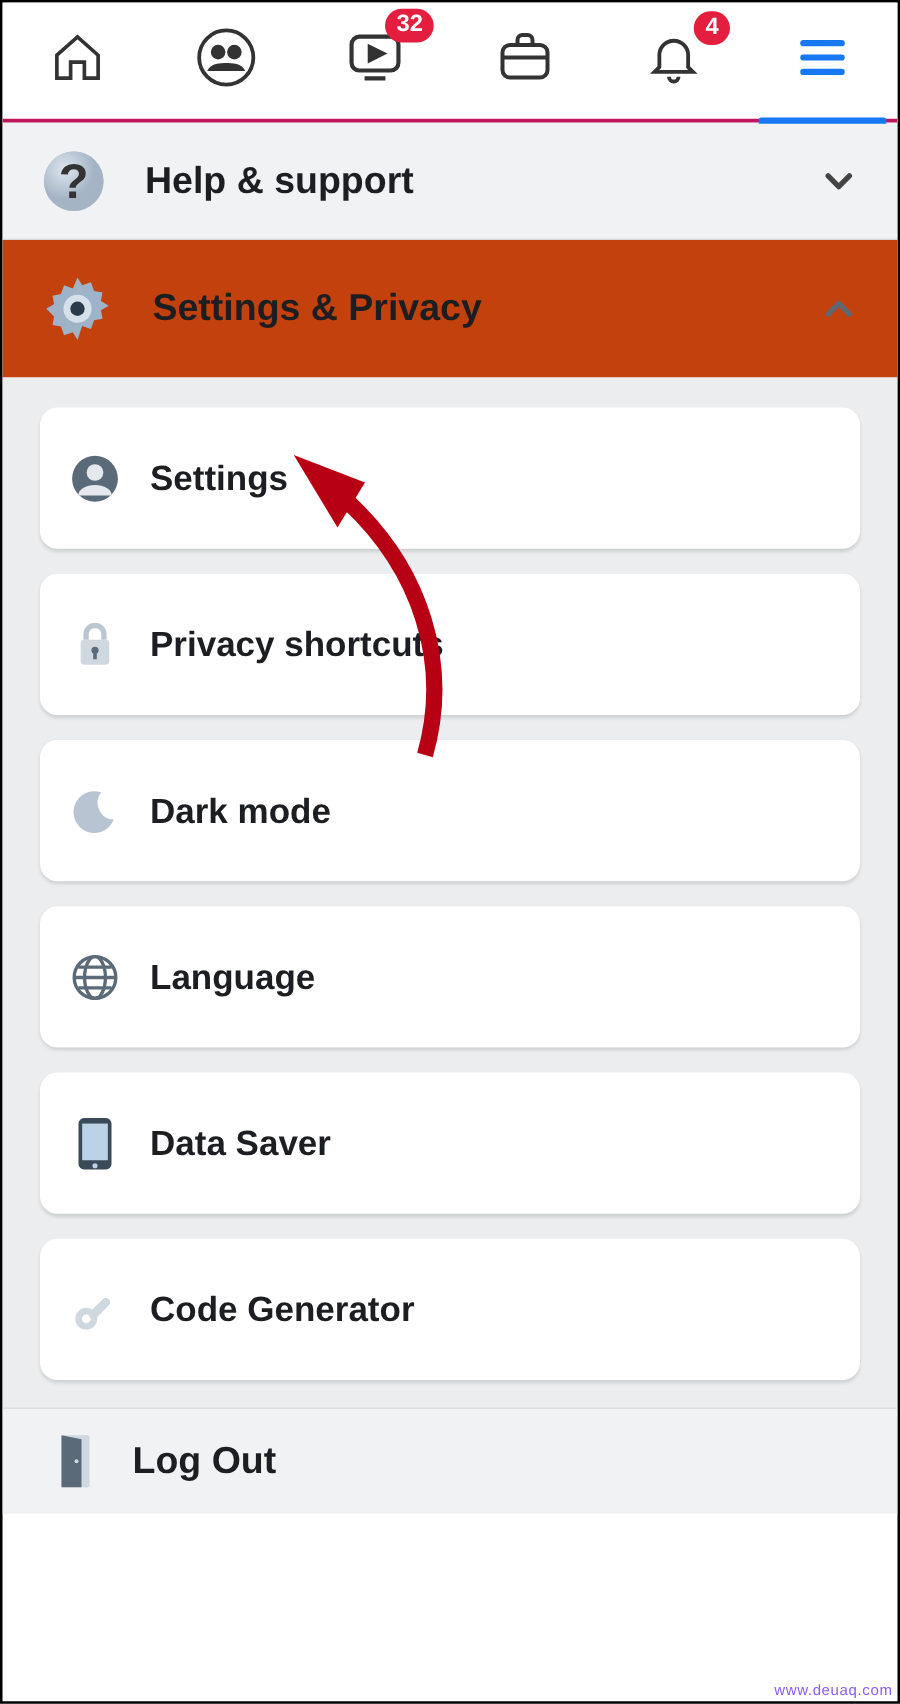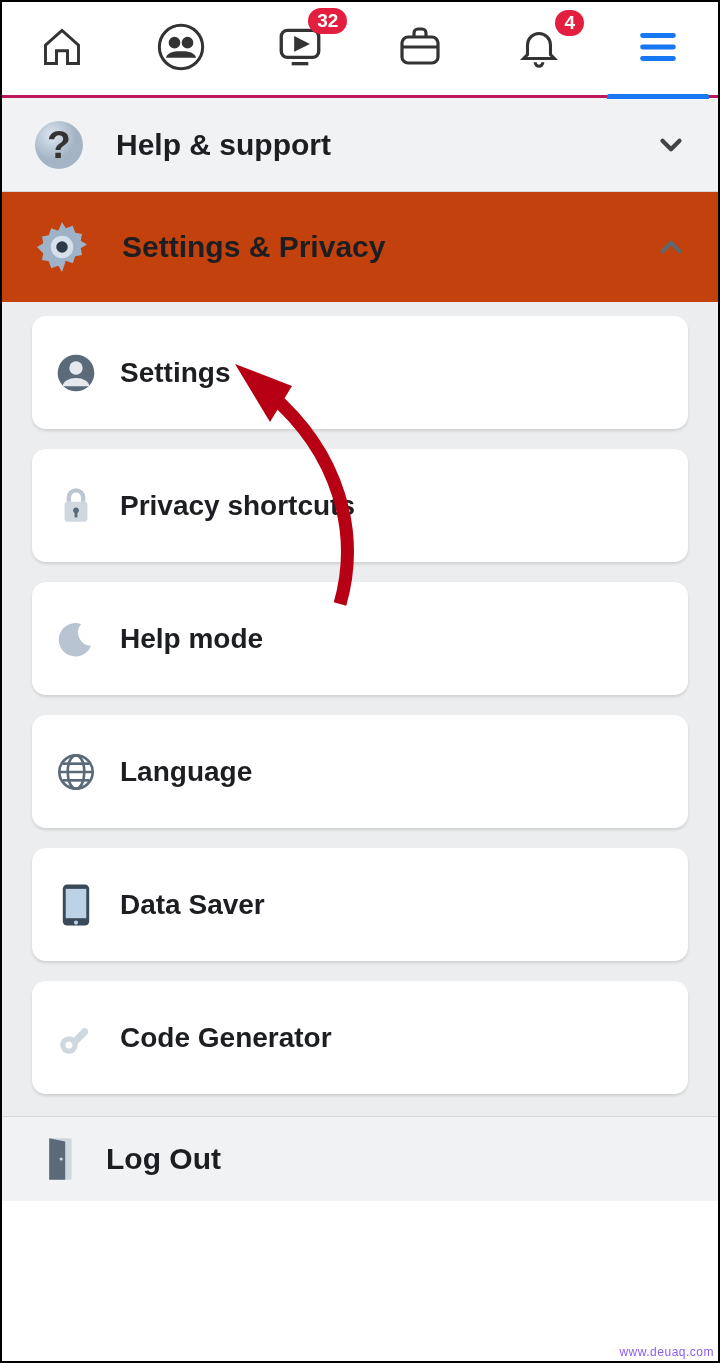--- a/index.html
+++ b/index.html
@@ -89,21 +89,21 @@
   .card {
     background: #fff;
     border-radius: 14px;
     box-shadow: 0 2px 3px rgba(0,0,0,0.12);
     height: 113px;
     margin-top: 20px;
     display: flex;
     align-items: center;
     padding: 0 22px;
   }
-  .card:first-child { margin-top: 4px; }
+  .card:first-child { margin-top: 14px; }
   .card-icon {
     width: 44px;
     height: 44px;
     display: flex;
     align-items: center;
     justify-content: center;
     color: #8a8d91;
   }
   .card-label {
     font-size: 28px;
@@ -264,21 +264,21 @@
     <div class="card-label">Privacy shortcuts</div>
   </div>
 
 
   <div class="card">
     <div class="card-icon">
       <svg width="40" height="40" viewBox="0 0 24 24">
           <path d="M15 3 A10 10 0 1 0 21 16 A8 8 0 0 1 15 3 Z" fill="#b8c4d1"></path>
         </svg>
     </div>
-    <div class="card-label">Help mode</div>
+    <div class="card-label">Dark mode</div>
   </div>
 
   <div class="card">
     <div class="card-icon">
       <svg width="40" height="40" viewBox="0 0 24 24" fill="none" stroke="#5b6a79" stroke-width="1.6">
           <circle cx="12" cy="12" r="10"></circle>
           <ellipse cx="12" cy="12" rx="5" ry="10"></ellipse>
           <line x1="2" y1="12" x2="22" y2="12"></line>
           <line x1="4" y1="7" x2="20" y2="7"></line>
           <line x1="4" y1="17" x2="20" y2="17"></line>

